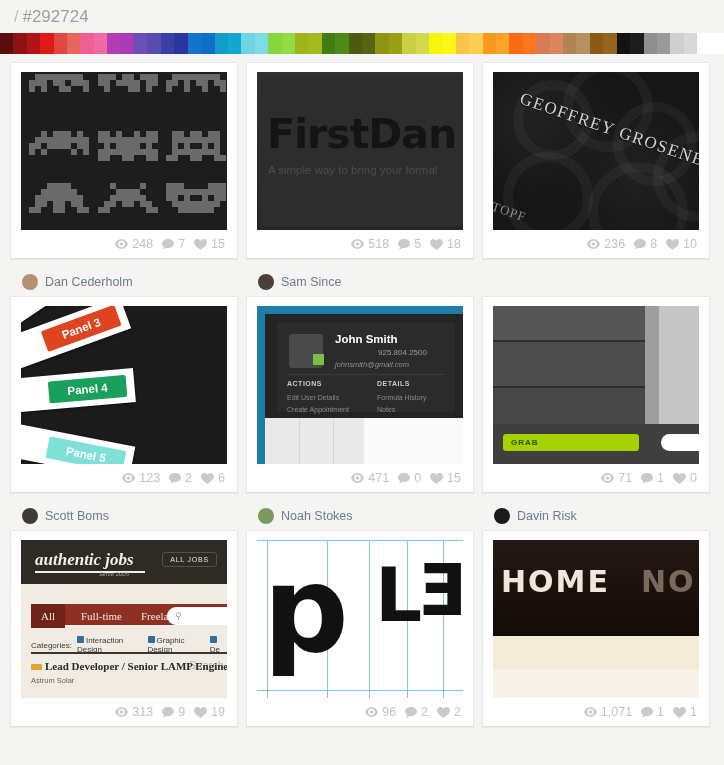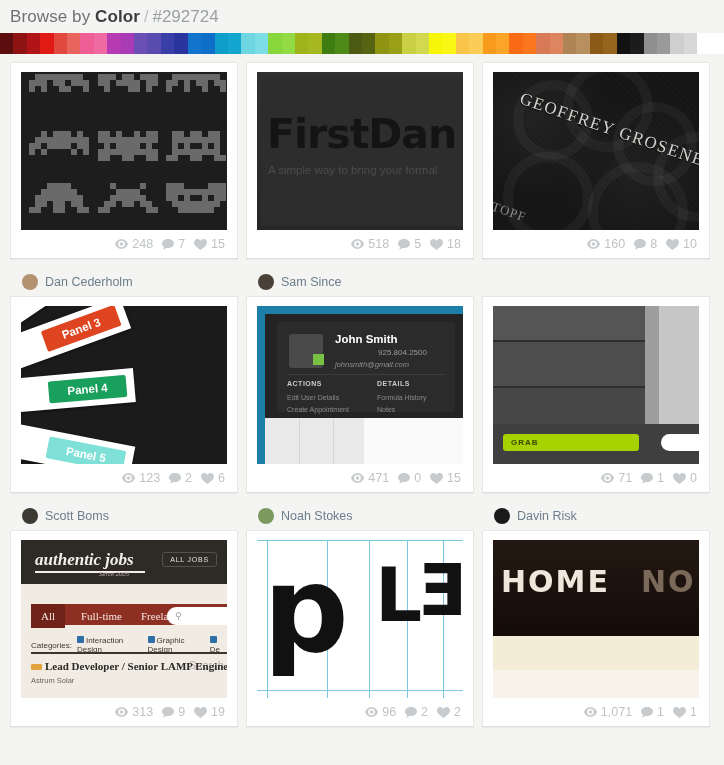--- a/index.html
+++ b/index.html
@@ -133,21 +133,20 @@
   .hm .ttl2{position:absolute;left:148px;top:24px;font-size:30px;font-weight:bold;color:#7b6a5a;letter-spacing:2px;font-family:"DejaVu Sans",sans-serif;}
   .hm .cream{position:absolute;left:0;right:0;top:96px;height:34px;background:#f5ecd8;}
   .hm .bot{position:absolute;left:0;right:0;top:130px;bottom:0;background:#f7f3ea;}
 </style>
 </head>
 <body>
 
 <div class="page">
 
   <div class="header">
-    <span class="h-title"><span>Browse by</span>&nbsp;<span class="b">Color</span></span>
     <span class="sep">/</span>
     <span class="hex">#292724</span>
   </div>
 
   <div class="swatches" id="swatch-strip">
       <div class="sw" style="background: rgb(92, 13, 13);"></div>
       <div class="sw" style="background: rgb(143, 18, 19);"></div>
       <div class="sw" style="background: rgb(176, 20, 23);"></div>
       <div class="sw" style="background: rgb(224, 27, 22);"></div>
       <div class="sw" style="background: rgb(225, 73, 63);"></div>
@@ -407,21 +406,21 @@
               </div>
             </div>
             <div class="stats">
               <span class="stat">
                 <span class="ico">
                   <svg width="13" height="10" viewBox="0 0 13 10">
                     <path fill="#c8cbcd" d="M6.5 0C3.3 0 .9 2.2 0 5c.9 2.8 3.3 5 6.5 5S12.1 7.8 13 5C12.1 2.2 9.7 0 6.5 0zm0 8.3A3.3 3.3 0 1 1 9.8 5a3.3 3.3 0 0 1-3.3 3.3z"></path>
                     <circle cx="6.5" cy="5" r="1.7" fill="#c8cbcd"></circle>
                   </svg>
                 </span>
-                <span class="num">160</span>
+                <span class="num">236</span>
               </span>
               <span class="stat">
                 <span class="ico">
                   <svg width="12" height="11" viewBox="0 0 12 11">
                     <path fill="#c8cbcd" d="M6 0C2.7 0 0 2 0 4.5c0 1.4.9 2.7 2.2 3.5-.1.8-.6 1.7-1.3 2.4 1.3-.2 2.6-.8 3.4-1.5.6.1 1.1.2 1.7.2 3.3 0 6-2 6-4.6S9.3 0 6 0z"></path>
                   </svg>
                 </span>
                 <span class="num">8</span>
               </span>
               <span class="stat">

